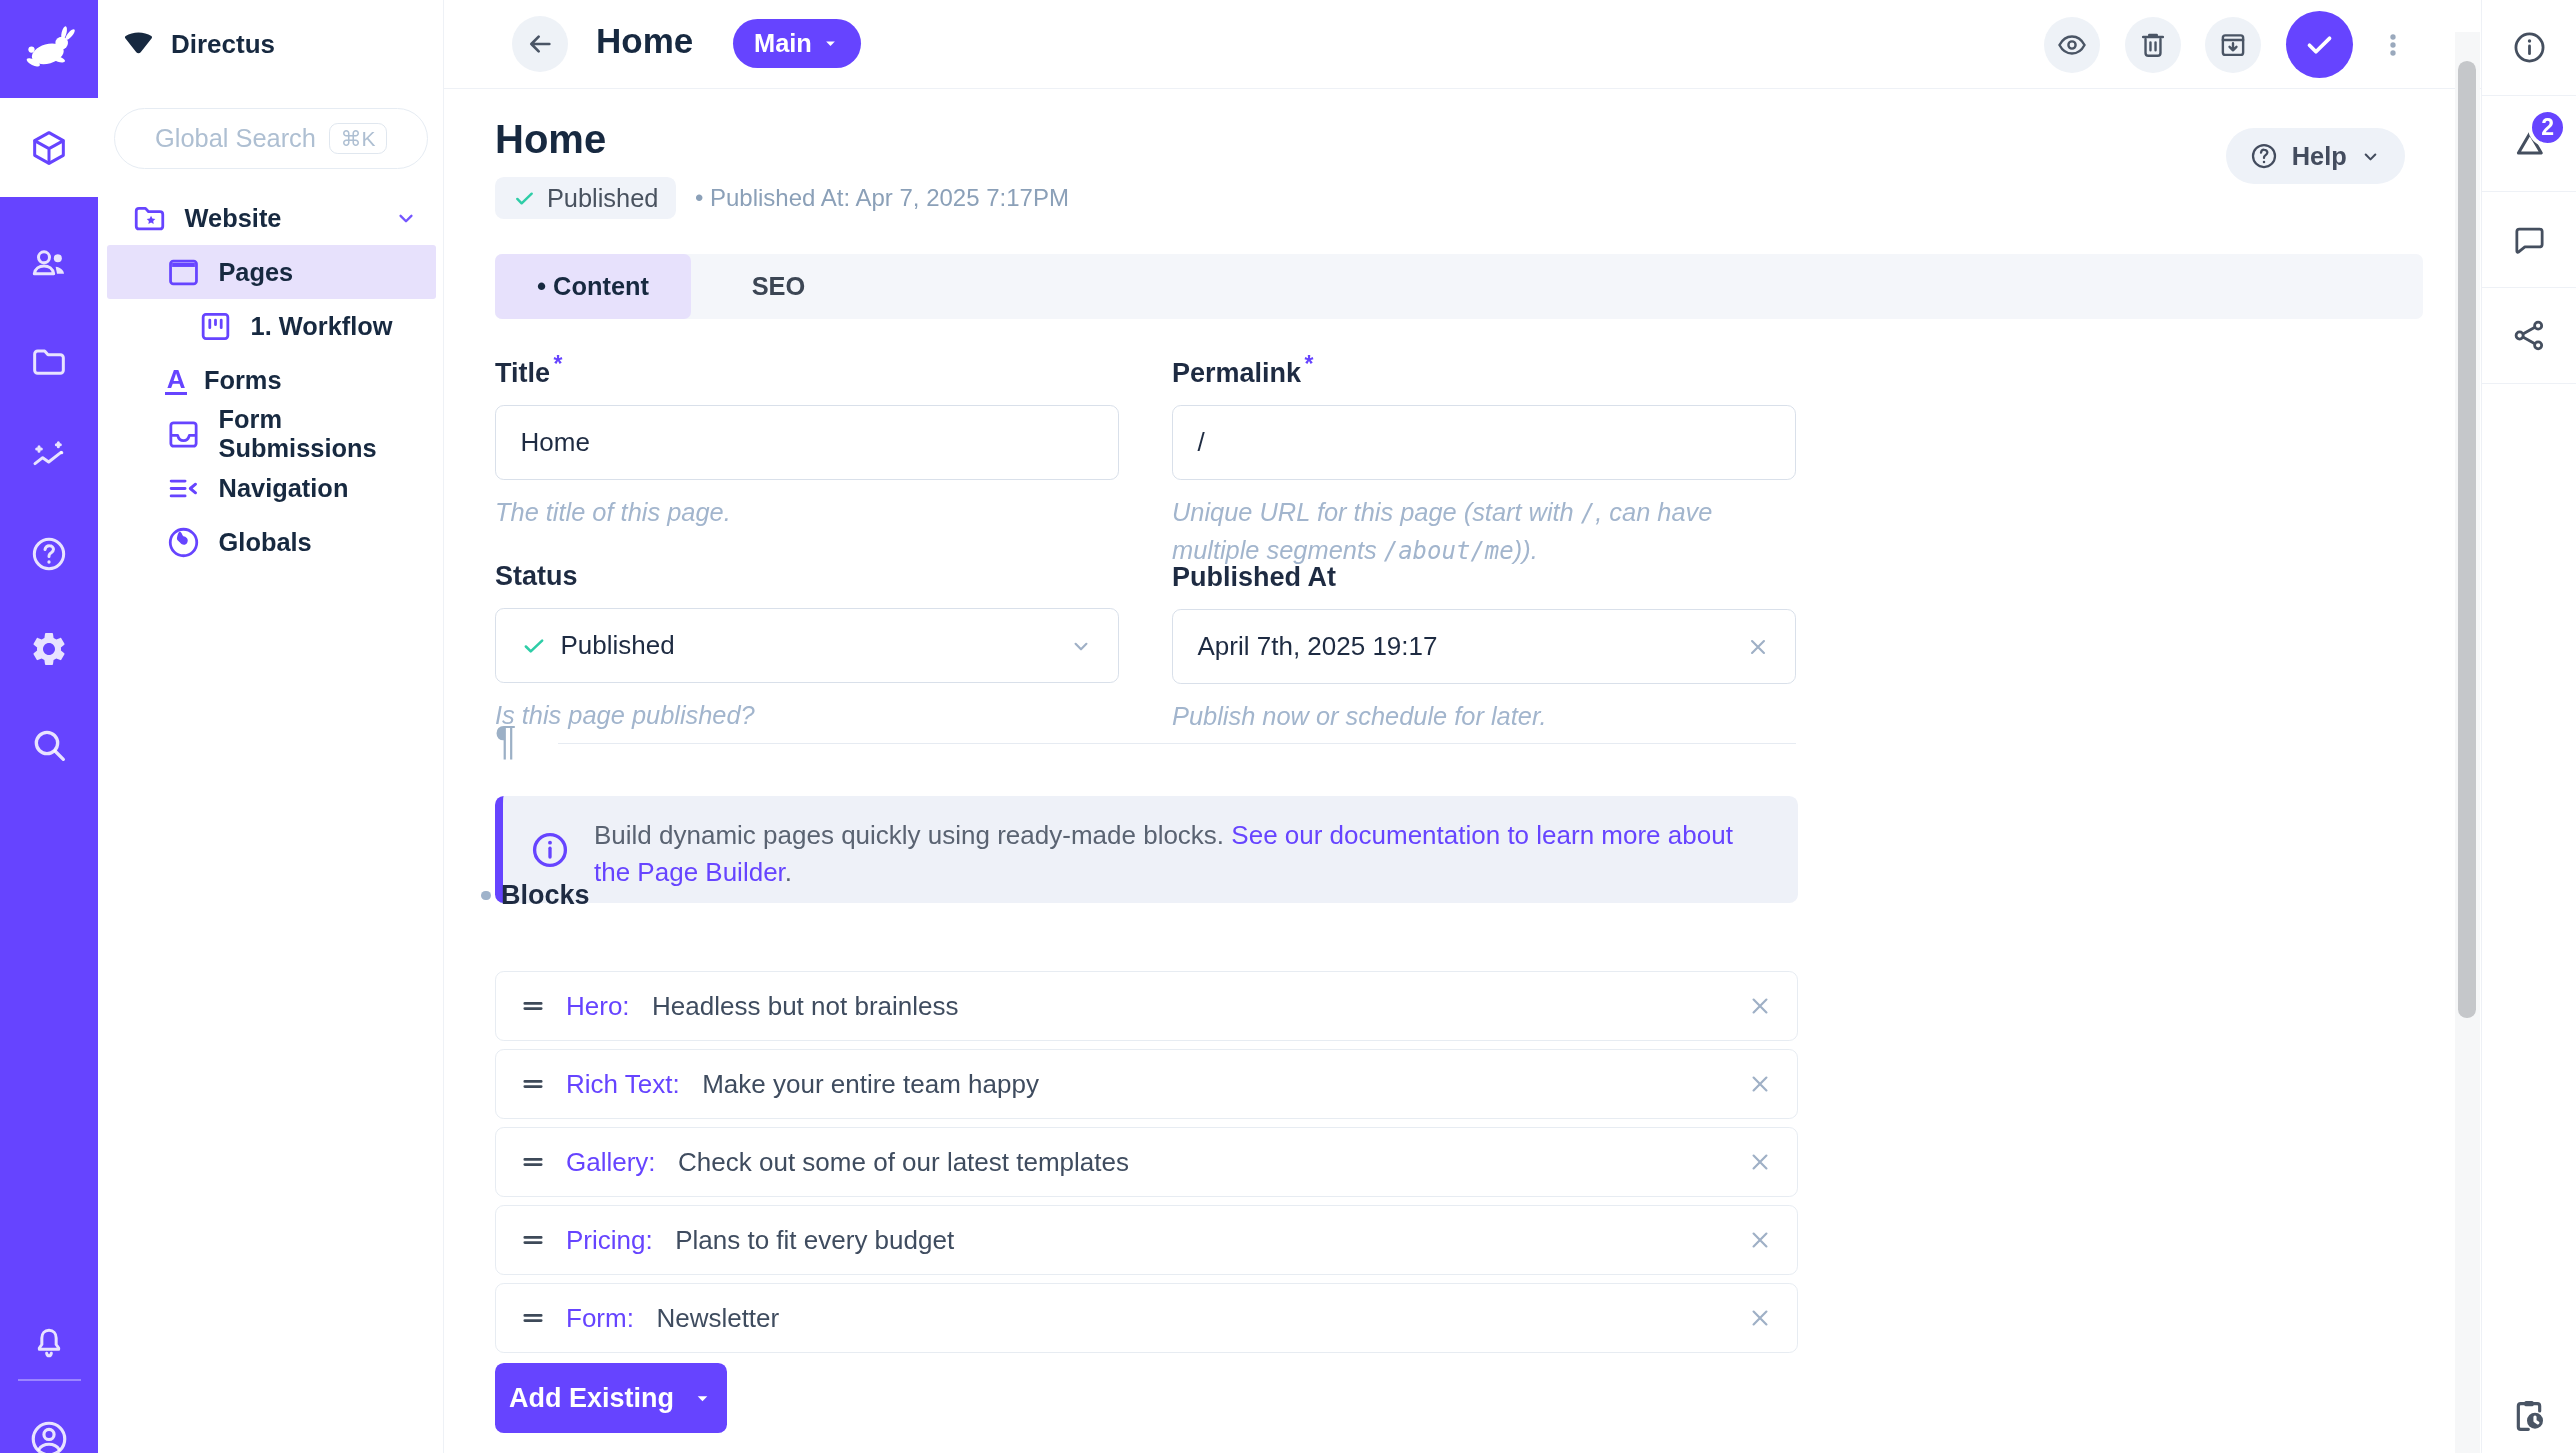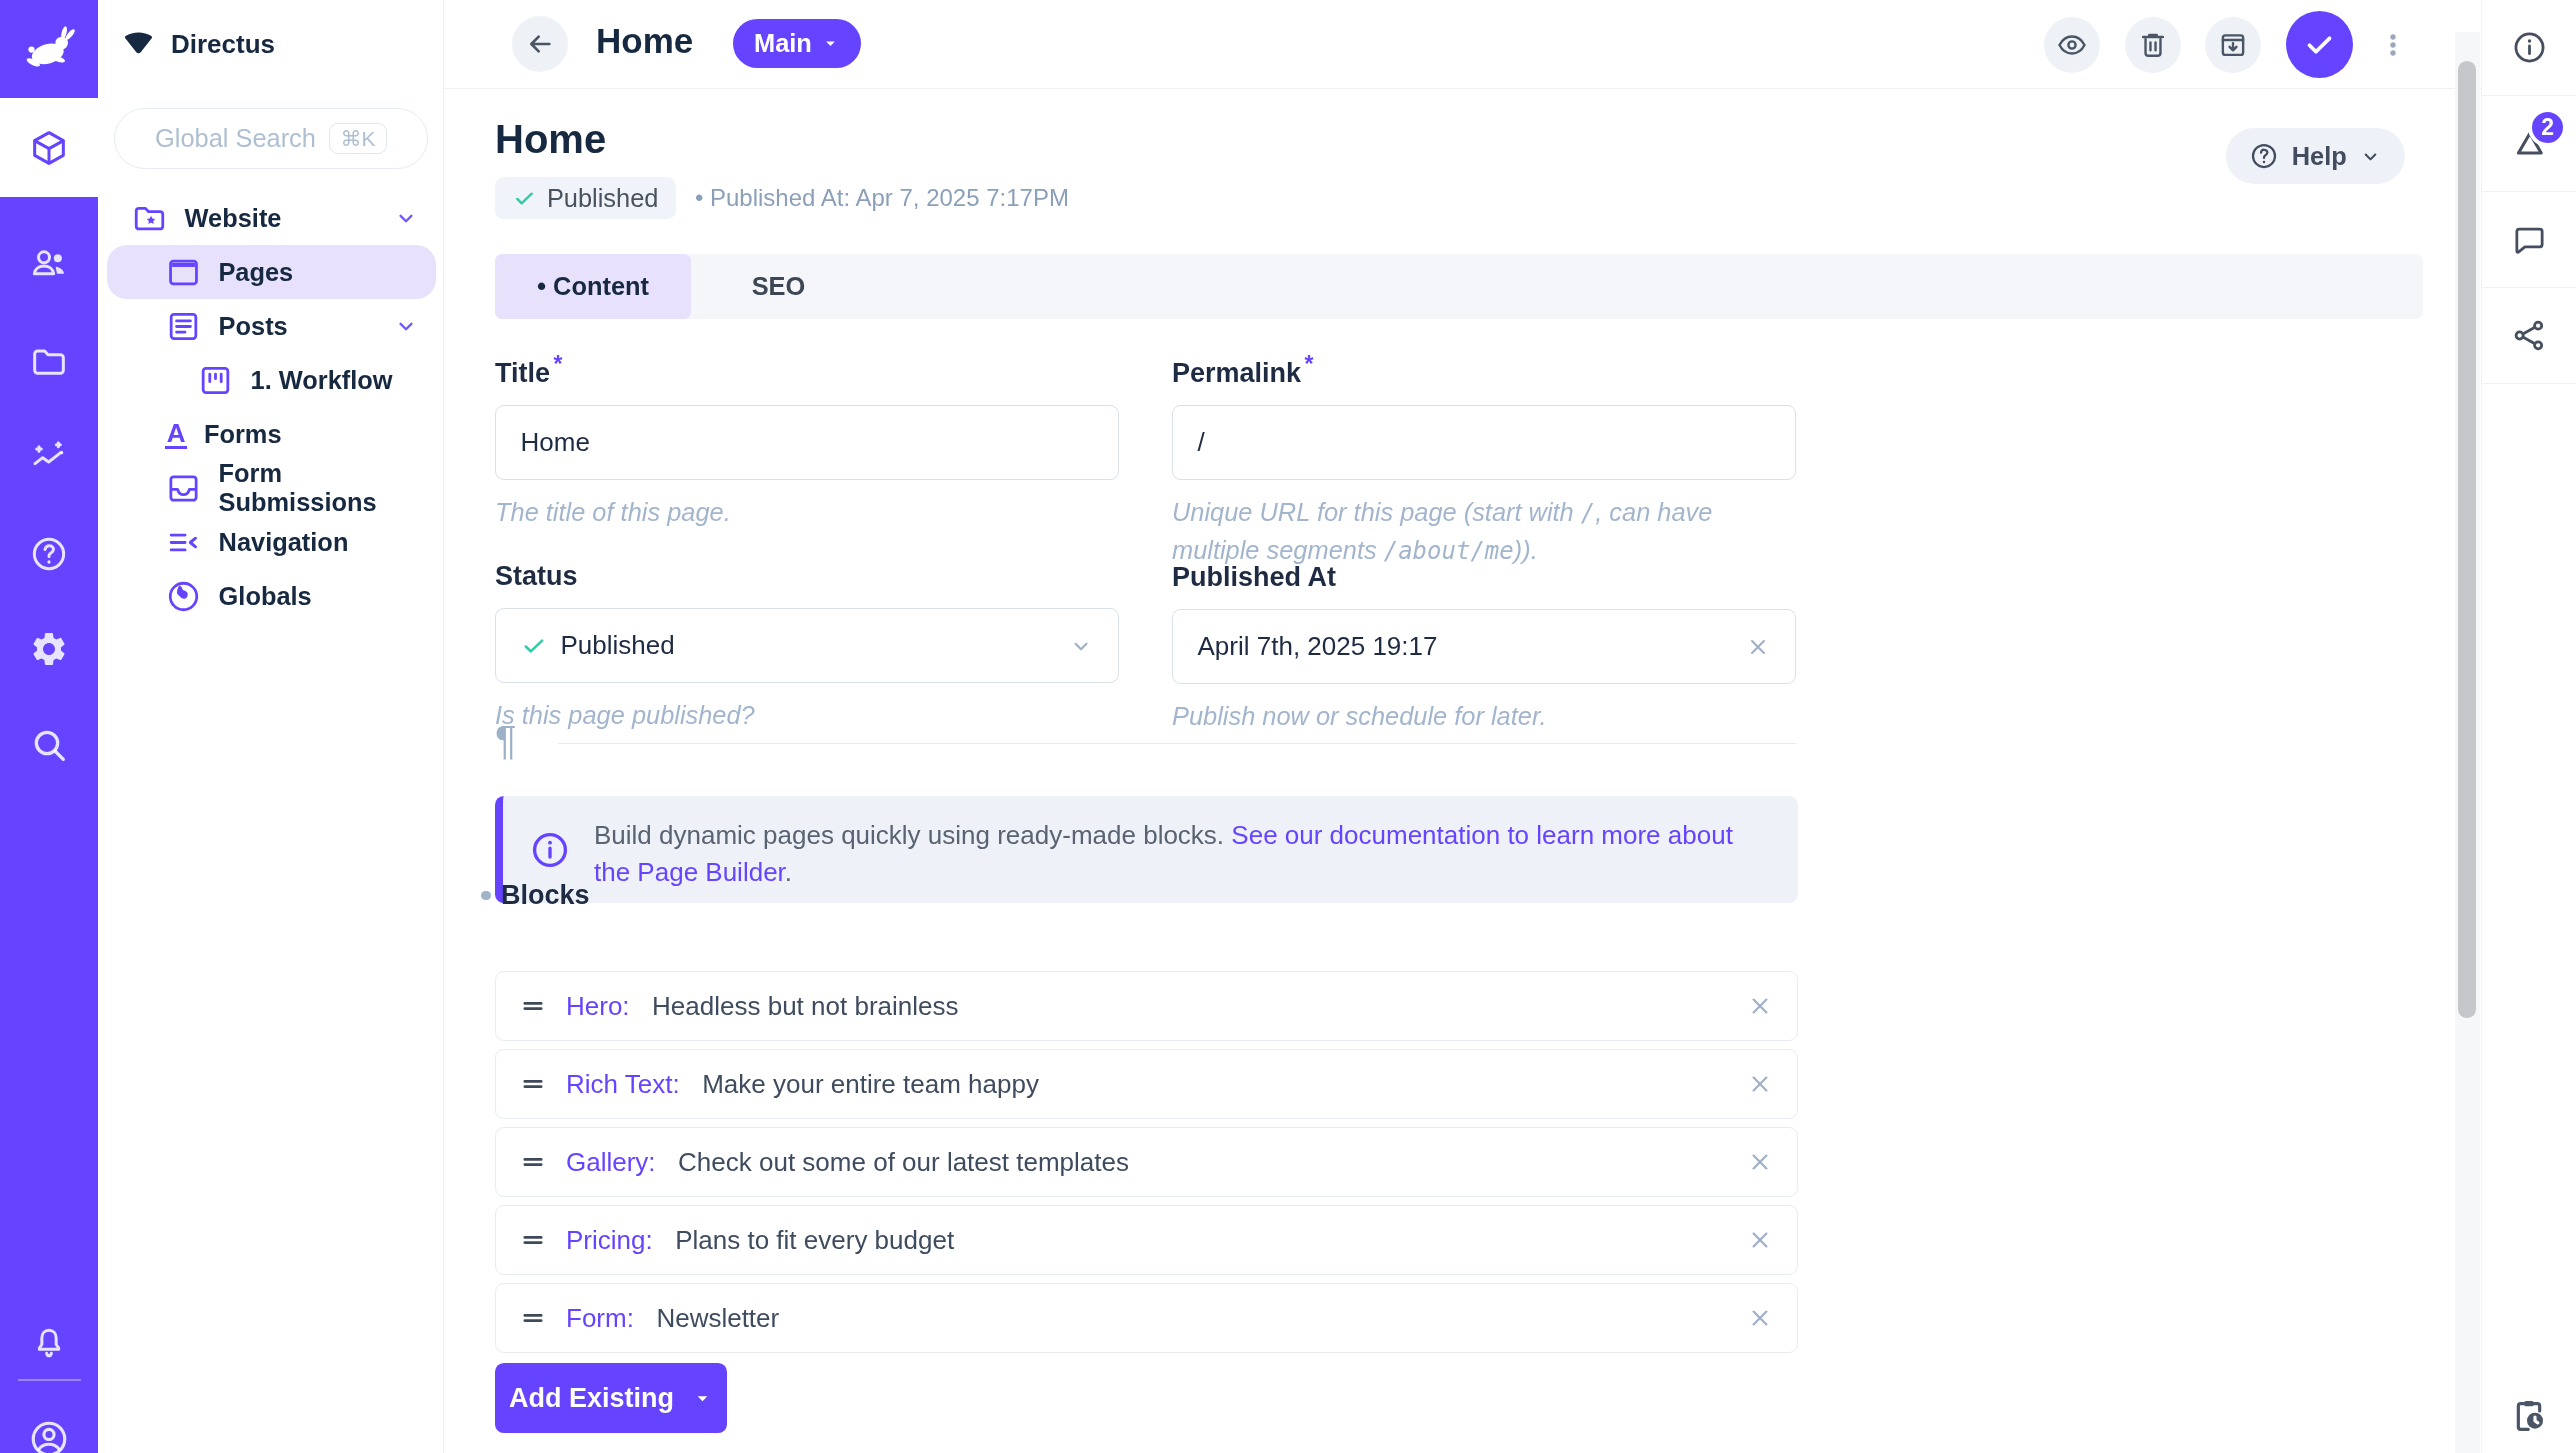--- a/index.html
+++ b/index.html
@@ -27,21 +27,21 @@
   .brand{position:absolute; left:23px; top:24.5px; gap:15px; display:flex; align-items:flex-end;}
   .brand-name{font-size:26px; font-weight:600; color:var(--dark);}
   .search-box{position:absolute; left:16px; top:108px; width:314px; height:61px; border:1.8px solid #e6ecf3; border-radius:31px; display:flex; align-items:center; justify-content:center; gap:13px; background:#fff;}
   .search-ph{font-size:25.4px; color:#aebfd2;}
   .kbd-chip{border:1.8px solid #e0e7ef; border-radius:8.8px; padding:2.6px 10.5px; font-size:21px; color:#aebfd2;}
   .nav-list{position:absolute; left:0; top:191px; width:100%;}
   .nav-row{position:relative; height:54px; display:flex; align-items:center; gap:16.6px; padding-left:33px; font-size:25.4px; font-weight:600; color:var(--dark); cursor:pointer;}
   .nav-row .nico{color:var(--accent); flex:0 0 auto;}
   .nav-row.lvl2{padding-left:67px;}
   .nav-row.lvl3{padding-left:99px;}
-  .nav-row.active{background:var(--accent-soft); border-radius:20px; margin:0 7px 0 8.8px; padding-left:58px;}
+  .nav-row.active{background:var(--accent-soft); border-radius:3px; margin:0 7px 0 8.8px; padding-left:58px;}
   .chev{position:absolute; right:24.5px; color:var(--accent); opacity:.9;}
   .a-icon{font-size:26px; font-weight:700; color:var(--accent); border-bottom:3.5px solid var(--accent); line-height:26px; padding:0 1.8px;}
 
   
   .main{position:absolute; left:444px; top:0; width:2037px; height:100%; background:#fff;}
   .main-header{position:absolute; left:0; top:0; width:100%; height:89px; border-bottom:1.8px solid var(--divider); background:#fff;}
   .circle-btn{width:56px; height:56px; border-radius:50%; background:#eef2f7; color:var(--icon-dark); display:flex; align-items:center; justify-content:center;}
   .back-btn{position:absolute; left:68px; top:16px;}
   .header-title{position:absolute; left:152px; top:21px; font-size:35px; font-weight:700;}
   .version-pill{position:absolute; left:289px; top:19px; height:49px; border-radius:24.5px; background:var(--accent); color:#fff; padding:8px 21px; display:flex; align-items:center; gap:8.8px; font-size:25.4px; font-weight:600;}
@@ -225,34 +225,20 @@
       </span>
     </div>
     <div class="nav-row lvl2 active">
       <span class="nico">
         <svg width="37" height="37" viewBox="0 0 24 24" fill="none" stroke="currentColor" stroke-width="1.8" stroke-linejoin="round">
           <rect x="3.6" y="4.6" width="16.8" height="14.8" rx="1.8"></rect>
           <path d="M4.6 5.8h14.8V8.4H4.6z" fill="currentColor" stroke="none"></path>
         </svg>
       </span>
       <span>Pages</span>
-    </div>
-    <div class="nav-row lvl2">
-      <span class="nico">
-        <svg width="37" height="37" viewBox="0 0 24 24" fill="none" stroke="currentColor" stroke-width="1.8" stroke-linecap="round" stroke-linejoin="round">
-          <rect x="4" y="4.2" width="16" height="15.6" rx="1.8"></rect>
-          <path d="M7.5 8.4h9M7.5 12h9M7.5 15.6h5.5"></path>
-        </svg>
-      </span>
-      <span>Posts</span>
-      <span class="chev">
-        <svg width="26" height="26" viewBox="0 0 24 24" fill="none" stroke="currentColor" stroke-width="2.2" stroke-linecap="round" stroke-linejoin="round">
-            <path d="M7 10l5 5 5-5"></path>
-          </svg>
-      </span>
     </div>
     <div class="nav-row lvl3">
       <span class="nico">
         <svg width="37" height="37" viewBox="0 0 24 24" fill="none" stroke="currentColor" stroke-width="1.8" stroke-linecap="round" stroke-linejoin="round">
           <rect x="4" y="4.2" width="16" height="15.6" rx="1.8"></rect>
           <path d="M8.3 7.8v5M12 7.8v3M15.7 7.8v5"></path>
         </svg>
       </span>
       <span>1. Workflow</span>
     </div>

